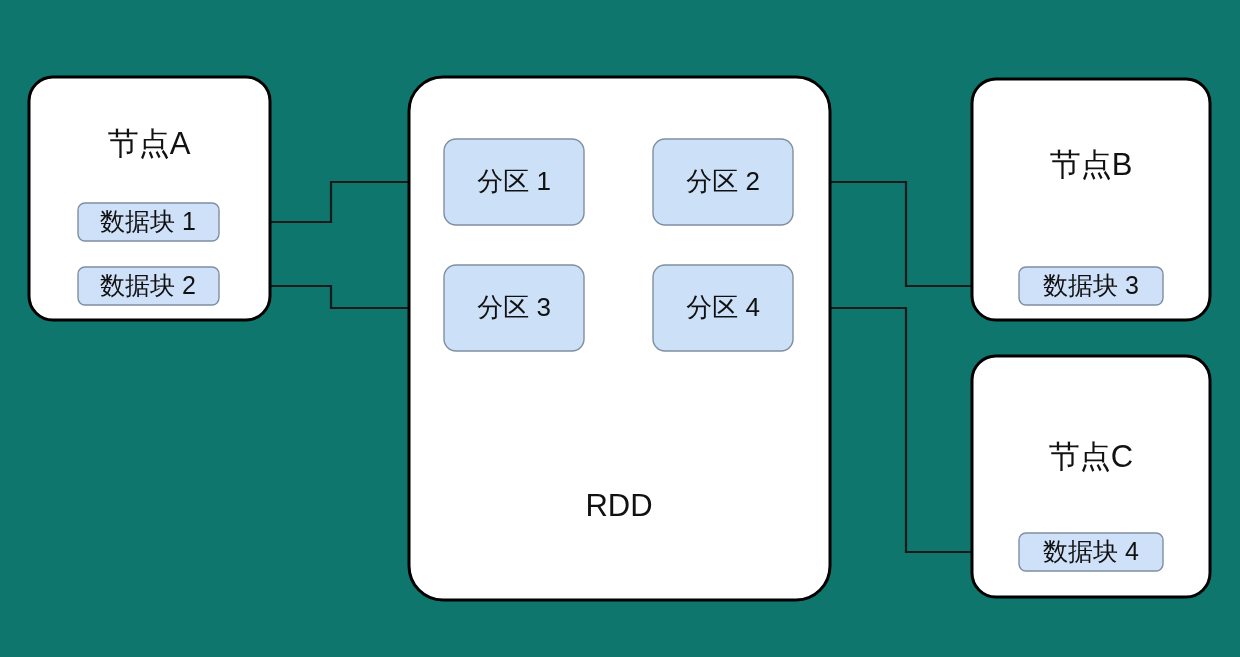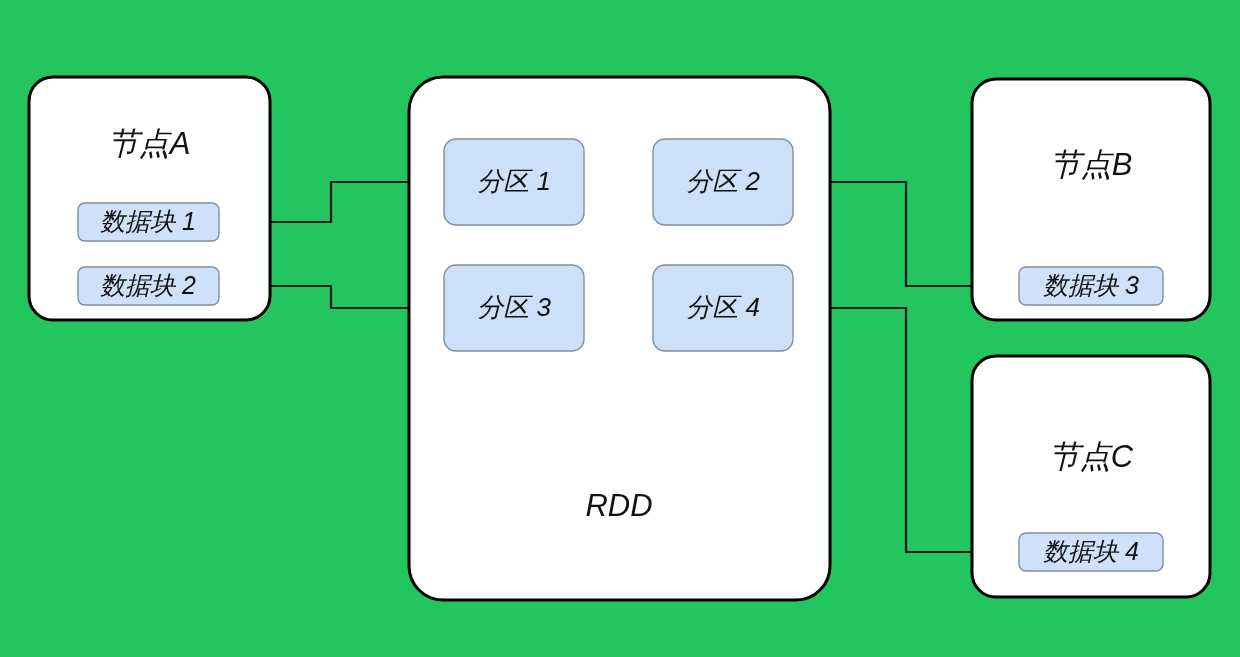--- a/index.html
+++ b/index.html
@@ -4,24 +4,23 @@
 <style>
   html, body {
     margin: 0;
     padding: 0;
     background: #f4f2ec;
   }
   #canvas {
     position: relative;
     width: 1240px;
     height: 657px;
-    background: #22c55e;
+    background: #0f766e;
     font-family: "Liberation Sans", "DejaVu Sans", sans-serif;
     overflow: hidden;
-    font-style: italic;
   }
   svg#diagram {
     position: absolute;
     top: 0;
     left: 0;
     width: 1240px;
     height: 657px;
   }
   .node-box {
     fill: #ffffff;

